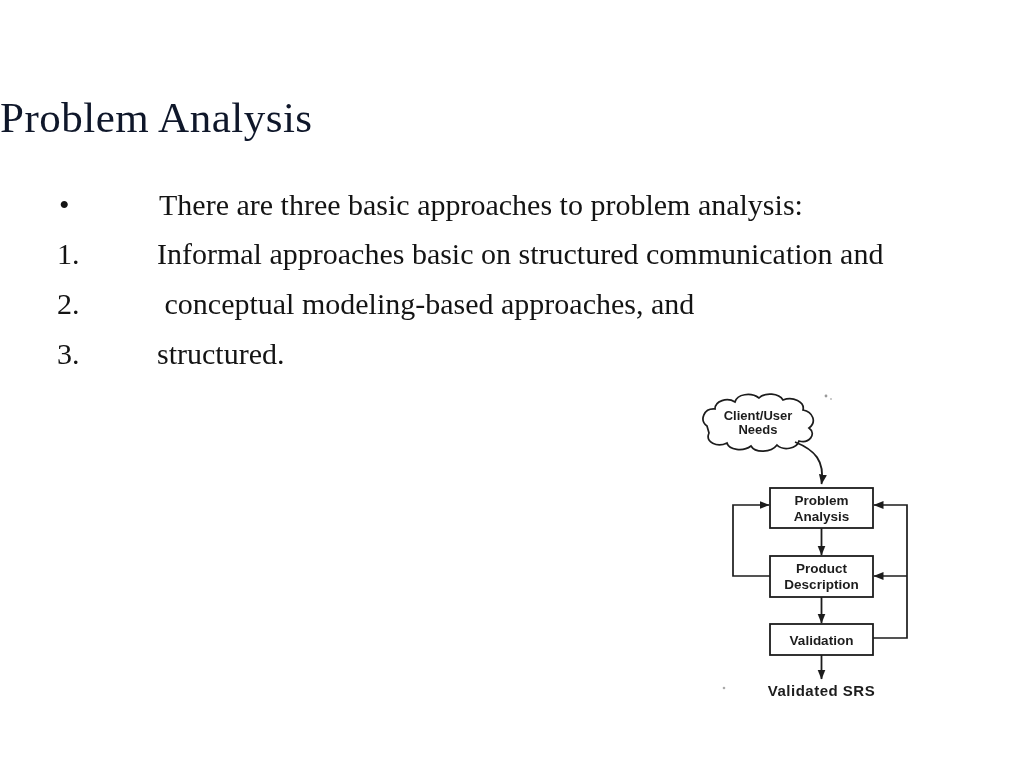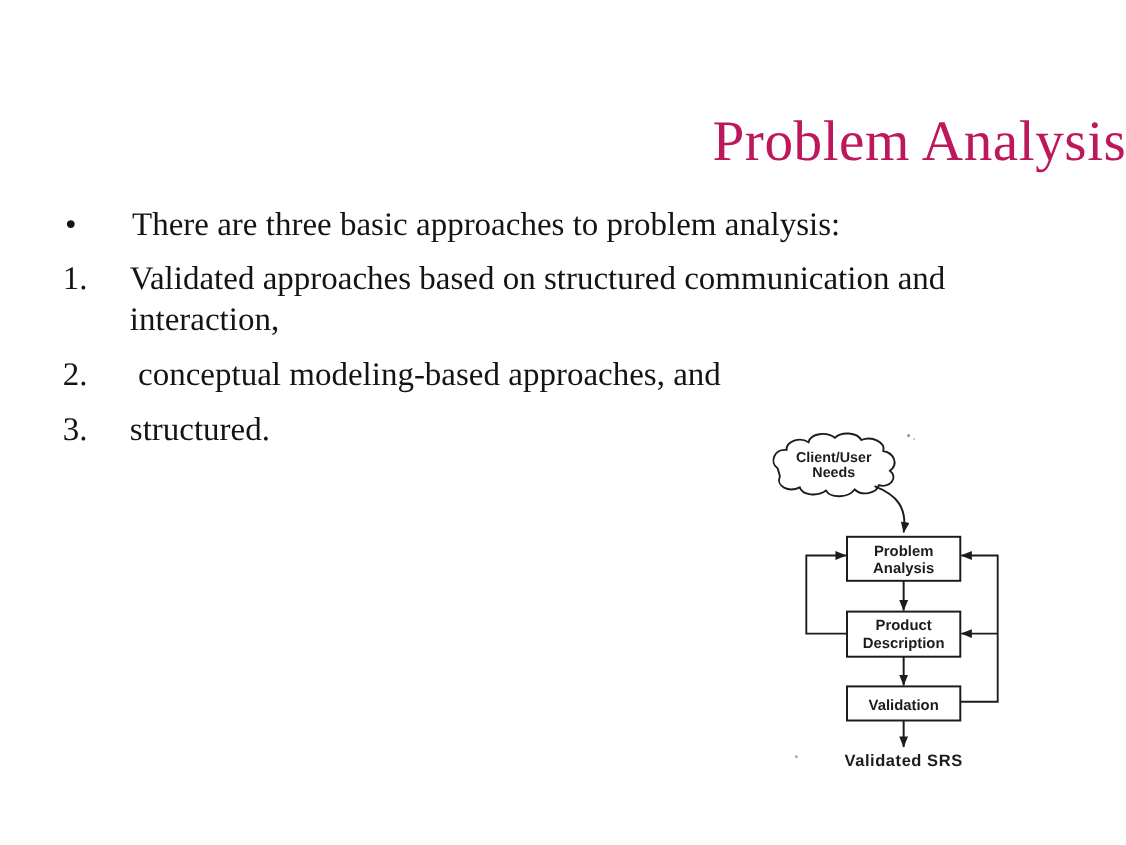--- a/index.html
+++ b/index.html
@@ -14,25 +14,25 @@
     background: #ffffff;
     overflow: hidden;
     font-family: "Liberation Serif", serif;
     color: #121212;
   }
   .title {
     position: absolute;
     top: 64px;
     left: 0;
     right: 0;
-    text-align: right;
-    font-size: 52px;
+    text-align: left;
+    font-size: 43px;
     font-weight: normal;
     letter-spacing: 0.5px;
-    color: #be185d;
+    color: #0f172a;
   }
   .content {
     position: absolute;
     left: 57px;
     top: 186px;
     width: 915px;
     font-size: 30px;
     line-height: 37px;
     color: #141414;
   }
@@ -40,21 +40,21 @@
     display: flex;
     align-items: flex-start;
   }
   .row.bullet-row { margin-bottom: 12px; }
   .row.item-row { margin-bottom: 13px; }
   .marker {
     width: 61px;
     flex-shrink: 0;
   }
   .bullet-row .marker { padding-left: 2px; }
-  .text { flex: 1; max-width: 848px; }
+  .text { flex: 1; max-width: 848px; margin-left: 39px; }
   .diagram {
     position: absolute;
     left: 679px;
     top: 388px;
     width: 260px;
     height: 335px;
   }
   .diagram svg { display: block; }
   .box-label, .cloud-label {
     font-family: "Liberation Sans", sans-serif;
@@ -82,22 +82,21 @@
   <div class="content">
 
     <div class="row bullet-row">
       <span class="marker">•</span>
       <div class="text">There are three basic approaches to problem analysis:</div>
     </div>
 
     <div class="row item-row">
       <span class="marker">1.</span>
       <div class="text">
-        <div>Validated approaches based on structured communication and</div>
-        <div>interaction,</div>
+        <div>Informal approaches basic on structured communication and</div>
       </div>
     </div>
 
     <div class="row item-row">
       <span class="marker">2.</span>
       <div class="text">
         <div>&nbsp;conceptual modeling-based approaches, and</div>
       </div>
     </div>
 

